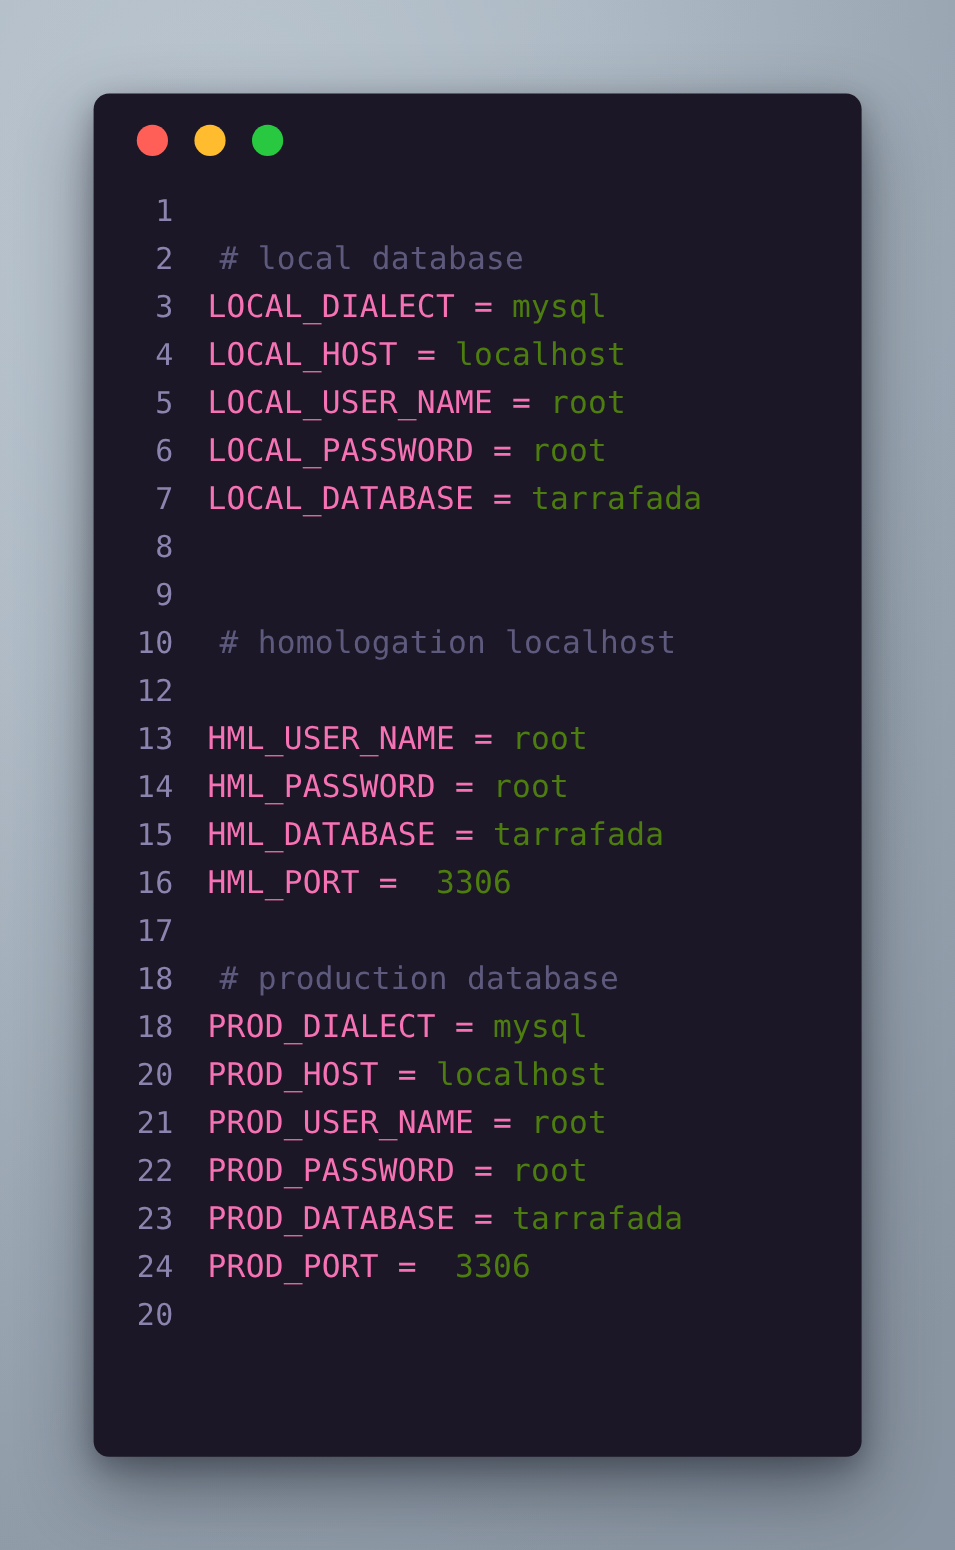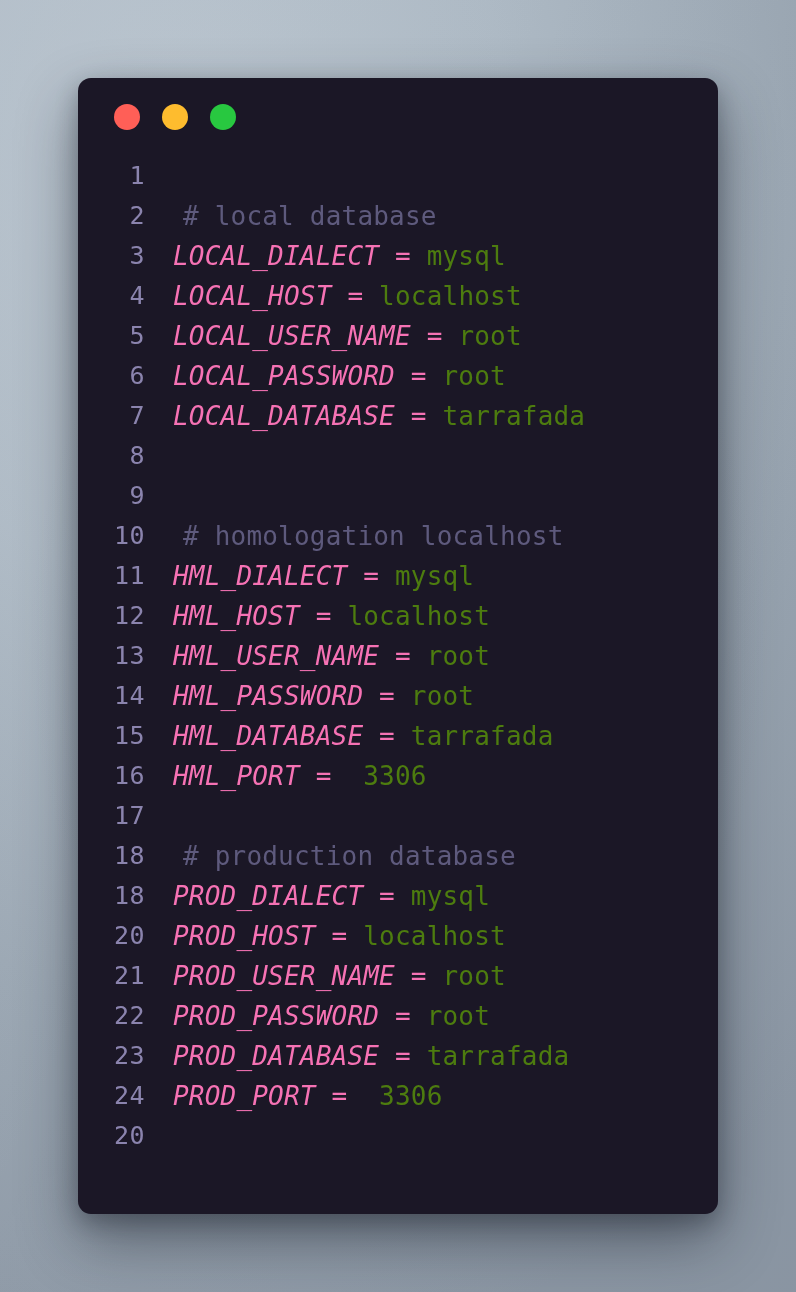--- a/index.html
+++ b/index.html
@@ -85,21 +85,21 @@
     user-select: none;
   }
 
   .code-text {
     padding-left: 28px;
     white-space: pre;
     letter-spacing: 0.2px;
   }
 
   .tok-comment { color: #5e5a7d; margin-left: 10px; }
-  .tok-key     { color: #f672b4; font-style: italic; }
+  .tok-key     { color: #f672b4; }
   .tok-op      { color: #f672b4; }
   .tok-val     { color: #4d7c0f; }
 </style>
 </head>
 <body>
 
 <div class="bg-vignette"></div>
 
 <div class="window">
 
@@ -113,22 +113,21 @@
       <div class="code-line"><span class="gutter">1</span><span class="code-text"></span></div>
       <div class="code-line"><span class="gutter">2</span><span class="code-text"><span class="tok-comment"># local database</span></span></div>
       <div class="code-line"><span class="gutter">3</span><span class="code-text"><span class="tok-key">LOCAL_DIALECT</span><span class="tok-op"> = </span><span class="tok-val">mysql</span></span></div>
       <div class="code-line"><span class="gutter">4</span><span class="code-text"><span class="tok-key">LOCAL_HOST</span><span class="tok-op"> = </span><span class="tok-val">localhost</span></span></div>
       <div class="code-line"><span class="gutter">5</span><span class="code-text"><span class="tok-key">LOCAL_USER_NAME</span><span class="tok-op"> = </span><span class="tok-val">root</span></span></div>
       <div class="code-line"><span class="gutter">6</span><span class="code-text"><span class="tok-key">LOCAL_PASSWORD</span><span class="tok-op"> = </span><span class="tok-val">root</span></span></div>
       <div class="code-line"><span class="gutter">7</span><span class="code-text"><span class="tok-key">LOCAL_DATABASE</span><span class="tok-op"> = </span><span class="tok-val">tarrafada</span></span></div>
       <div class="code-line"><span class="gutter">8</span></div>
       <div class="code-line"><span class="gutter">9</span><span class="code-text"></span></div>
       <div class="code-line"><span class="gutter">10</span><span class="code-text"><span class="tok-comment"># homologation localhost</span></span></div>
-      <div class="code-line"><span class="gutter">11</span><span class="code-text"><span class="tok-key">HML_DIALECT</span><span class="tok-op"> = </span><span class="tok-val">mysql</span></span></div>
-      <div class="code-line"><span class="gutter">12</span><span class="code-text"><span class="tok-key">HML_HOST</span><span class="tok-op"> = </span><span class="tok-val">localhost</span></span></div>
+      <div class="code-line"><span class="gutter">12</span></div>
       <div class="code-line"><span class="gutter">13</span><span class="code-text"><span class="tok-key">HML_USER_NAME</span><span class="tok-op"> = </span><span class="tok-val">root</span></span></div>
       <div class="code-line"><span class="gutter">14</span><span class="code-text"><span class="tok-key">HML_PASSWORD</span><span class="tok-op"> = </span><span class="tok-val">root</span></span></div>
       <div class="code-line"><span class="gutter">15</span><span class="code-text"><span class="tok-key">HML_DATABASE</span><span class="tok-op"> = </span><span class="tok-val">tarrafada</span></span></div>
       <div class="code-line"><span class="gutter">16</span><span class="code-text"><span class="tok-key">HML_PORT</span><span class="tok-op"> = </span><span class="tok-val"> 3306</span></span></div>
       <div class="code-line"><span class="gutter">17</span><span class="code-text"></span></div>
       <div class="code-line"><span class="gutter">18</span><span class="code-text"><span class="tok-comment"># production database</span></span></div>
       <div class="code-line"><span class="gutter">18</span><span class="code-text"><span class="tok-key">PROD_DIALECT</span><span class="tok-op"> = </span><span class="tok-val">mysql</span></span></div>
       <div class="code-line"><span class="gutter">20</span><span class="code-text"><span class="tok-key">PROD_HOST</span><span class="tok-op"> = </span><span class="tok-val">localhost</span></span></div>
       <div class="code-line"><span class="gutter">21</span><span class="code-text"><span class="tok-key">PROD_USER_NAME</span><span class="tok-op"> = </span><span class="tok-val">root</span></span></div>
       <div class="code-line"><span class="gutter">22</span><span class="code-text"><span class="tok-key">PROD_PASSWORD</span><span class="tok-op"> = </span><span class="tok-val">root</span></span></div>

